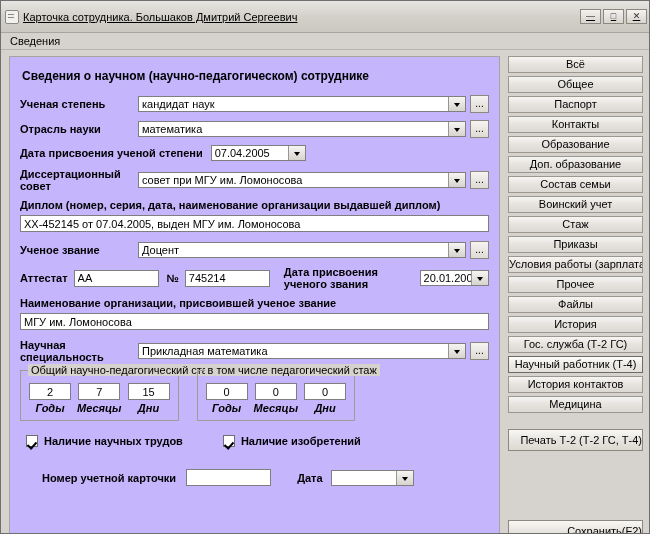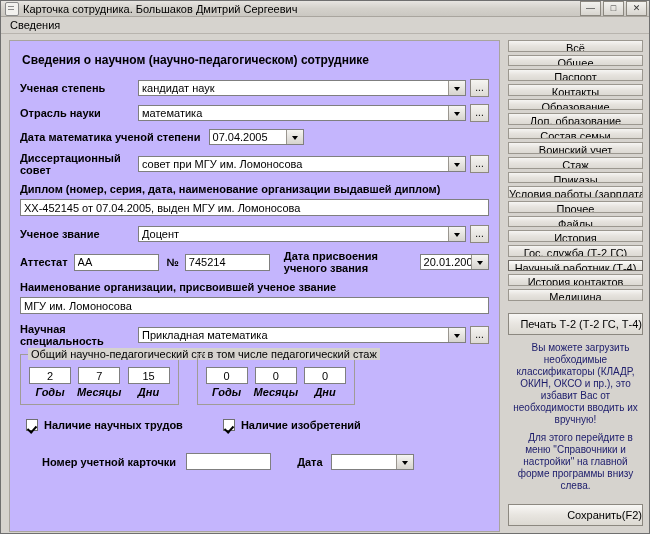--- a/index.html
+++ b/index.html
@@ -16,27 +16,28 @@
     position: relative;
     width: 650px;
     height: 534px;
     background: #d6d3ce;
     border: 1px solid #6f6f6f;
     box-sizing: border-box;
     overflow: hidden;
   }
   
   .titlebar {
-    height: 16px;
+    height: 32px;
     background: linear-gradient(to bottom, #e7e5e1 0%, #d4d1cb 50%, #cbc8c2 100%);
     border-bottom: 1px solid #a9a59e;
     display: flex;
     align-items: center;
     padding: 0 2px 0 4px;
     box-sizing: border-box;
+    text-decoration: underline;
   }
   .title-ico {
     width: 12px; height: 12px;
     border: 1px solid #8a8a8a;
     border-radius: 2px;
     background: #f2f1ee;
     margin-right: 4px;
     position: relative;
     flex: 0 0 auto;
   }
@@ -303,21 +304,21 @@
         <div class="row">
           <div class="lbl w-label">Отрасль науки</div>
           <div class="combo grow">
             <span>математика</span>
             <span class="arrow"></span>
           </div>
           <div class="dots">...</div>
         </div>
 
         <div class="row">
-          <div class="lbl" style="margin-right:8px">Дата математика ученой степени</div>
+          <div class="lbl" style="margin-right:8px">Дата присвоения ученой степени</div>
           <div class="combo" style="width:95px">
             <span>07.04.2005</span>
             <span class="arrow"></span>
           </div>
         </div>
 
         <div class="row">
           <div class="lbl w-label">Диссертационный совет</div>
           <div class="combo grow">
             <span>совет при МГУ им. Ломоносова</span>
@@ -444,23 +445,19 @@
       <div class="navbtn">Файлы</div>
       <div class="navbtn">История</div>
       <div class="navbtn">Гос. служба (Т-2 ГС)</div>
       <div class="navbtn active">Научный работник (Т-4)</div>
       <div class="navbtn">История контактов</div>
       <div class="navbtn">Медицина</div>
 
       <div style="height:10px"></div>
       <div class="bigbtn">Печать Т-2 (Т-2 ГС, Т-4)</div>
 
-      <div class="hint">
-        <p>Вы можете загрузить необходимые классификаторы (КЛАДР, ОКИН, ОКСО и пр.), это избавит Вас от необходимости вводить их вручную!</p>
-        <p>Для этого перейдите в меню "Справочники и настройки" на главной форме программы внизу слева.</p>
-      </div>
 
       <div class="spacer"></div>
       <div class="bigbtn">Сохранить(F2)</div>
     </div>
 
   </div>
 </div>
 
 </body></html>

